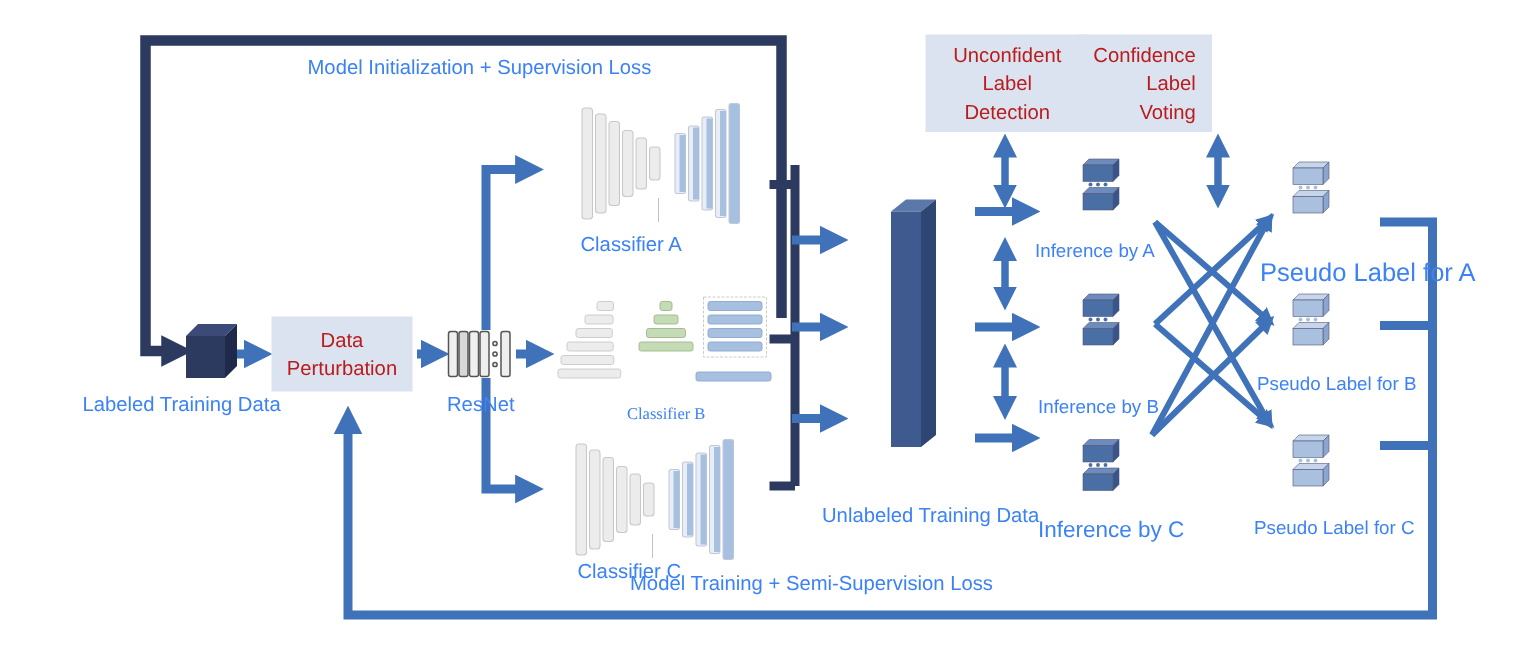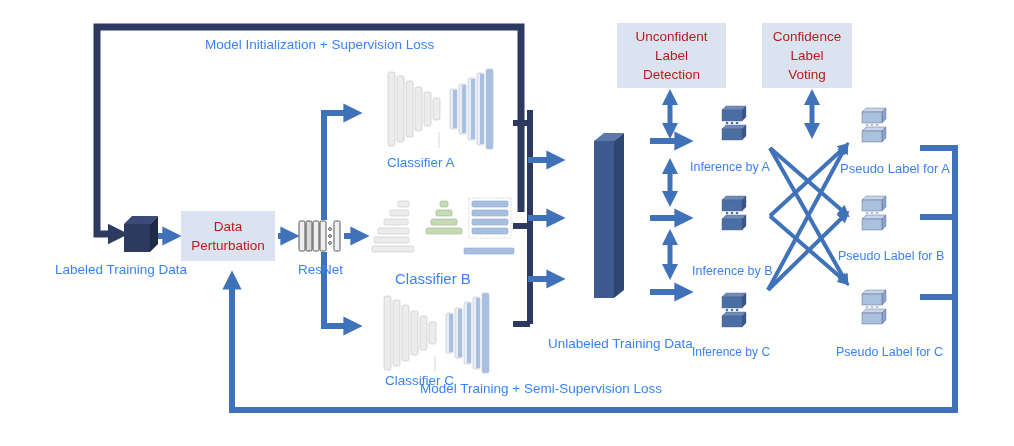--- a/index.html
+++ b/index.html
@@ -243,39 +243,39 @@
 
 <div class="box" style="left:181px;top:211px;width:94px;height:50px;">
   <div>
       <span>Data</span>
       <span>Perturbation</span>
     </div>
 </div>
 
 <div class="lbl" style="left:298px;top:262px;font-size:13.5px;">ResNet</div>
 <div class="lbl" style="left:387px;top:155px;font-size:13.5px;">Classifier A</div>
-<div class="lbl" style="left:395px;top:270px;font-size:15px;">Classifier B</div>
+<div class="lbl" style="left:418px;top:270px;font-size:11px;font-family:Liberation Serif, serif;">Classifier B</div>
 <div class="lbl" style="left:385px;top:373px;font-size:13.5px;">Classifier C</div>
 
 <div class="lbl" style="left:548px;top:308px;font-size:13.5px;margin-top:28px;">Unlabeled Training Data</div>
 
 <div class="box" style="left:617px;top:23px;width:109px;height:65px;">
   <div>
       <span>Unconfident</span>
       <span>Label</span>
       <span>Detection</span>
     </div>
 </div>
-<div class="box" style="left:762px;top:23px;width:90px;height:65px;">
+<div class="box" style="left:718px;top:23px;width:90px;height:65px;text-align:right;">
   <div>
       <span>Confidence</span>
       <span>Label</span>
       <span>Voting</span>
     </div>
 </div>
 
 <div class="lbl" style="left:690px;top:160px;font-size:12.5px;">Inference by A</div>
 <div class="lbl" style="left:692px;top:264px;font-size:12.5px;">Inference by B</div>
-<div class="lbl" style="left:692px;top:345px;font-size:12px;">Inference by C</div>
-
-<div class="lbl" style="left:840px;top:161px;font-size:13px;">Pseudo Label for A</div>
+<div class="lbl" style="left:692px;top:345px;font-size:15px;">Inference by C</div>
+
+<div class="lbl" style="left:840px;top:172px;font-size:17px;">Pseudo Label for A</div>
 <div class="lbl" style="left:838px;top:249px;font-size:12.5px;">Pseudo Label for B</div>
 <div class="lbl" style="left:836px;top:345px;font-size:12.5px;">Pseudo Label for C</div>
 
 </body></html>

